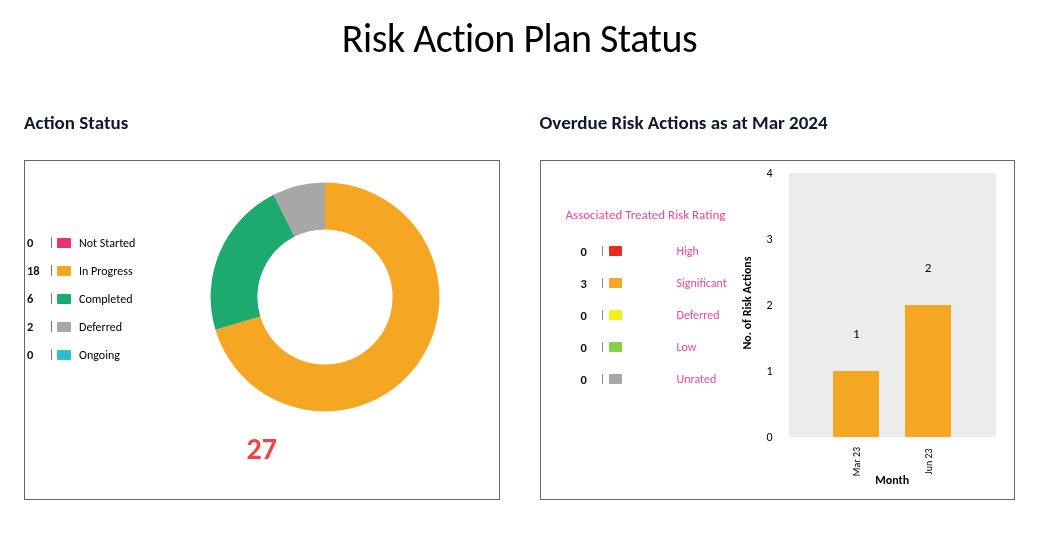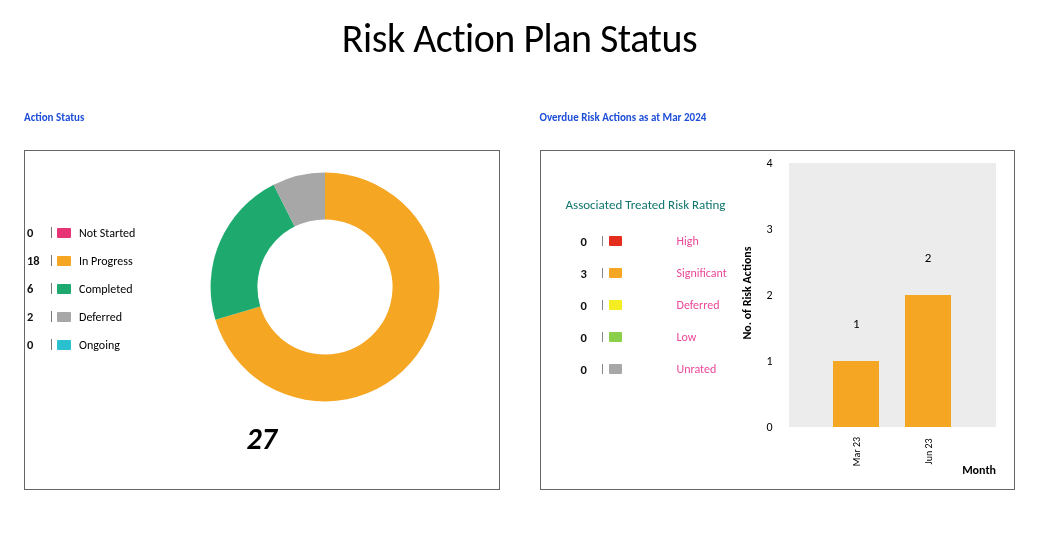--- a/index.html
+++ b/index.html
@@ -2,60 +2,60 @@
 <html><head>
   <meta charset="utf-8">
   <style>
     * { box-sizing: border-box; margin: 0; padding: 0; }
     body { width: 1039px; height: 557px; font-family: "Segoe UI", Calibri, Arial, sans-serif; background: #fff; position: relative; }
 
     .page-title { text-align: center; font-size: 40px; font-weight: 400; margin-top: 14px; letter-spacing: -.5px; }
 
     .panels { display: flex; gap: 40px; padding: 0 24px; margin-top: 48px; }
     .panel { flex: 1; }
-    .panel-title { font-size: 11px; font-weight: 700; color: #1d4ed8; margin-bottom: 26px; }
+    .panel-title { font-size: 19px; font-weight: 700; color: #0f172a; margin-bottom: 26px; }
 
     .card { border: 1.5px solid #666; background: #fff; padding: 10px 12px 8px 12px; height: 340px; position: relative; }
 
     
     .donut-wrap { position: absolute; left: 170px; top: 6px; width: 260px; height: 260px; }
     .donut-wrap svg { width: 100%; height: 100%; }
     .donut-total { position: absolute; left: 0; right: 0; bottom: 32px; text-align: center; }
-    .donut-total .n { font-size: 30px; font-weight: 700; color: #000000; font-style: italic; }
+    .donut-total .n { font-size: 30px; font-weight: 700; color: #ef4444; }
     .donut-total .lbl { font-size: 12px; color: #222; margin-top: -3px; }
 
     .status-legend { position: absolute; left: 2px; top: 74px; font-size: 12px; }
     .status-legend .row { display: flex; align-items: center; margin-bottom: 13px; }
     .status-legend .cnt { width: 22px; text-align: left; font-weight: 700; color: #111; font-size: 12.5px; }
     .status-legend .sep { width: 1px; height: 11px; background: #777; margin: 0 5px 0 2px; }
     .status-legend .sw { width: 14px; height: 10px; margin-right: 8px; border-radius: 1px; }
     .status-legend .nm { color: #000000; }
 
     
     .overdue-layout { display: flex; height: 100%; }
     .overdue-legend { width: 180px; padding: 36px 0 0 6px; text-align: center; font-size: 12px; }
-    .overdue-legend .title { font-size: 13px; margin-bottom: 20px; color: #0f766e; line-height: 1.3; }
+    .overdue-legend .title { font-size: 13px; margin-bottom: 20px; color: #ec4899; line-height: 1.3; }
     .overdue-legend .row { display: flex; align-items: center; margin: 0 0 17px 22px; }
     .overdue-legend .cnt { width: 18px; text-align: left; font-weight: 700; color: #111; font-size: 12.5px; }
     .overdue-legend .sep { width: 1px; height: 10px; background: #888; margin: 0 6px 0 3px; }
     .overdue-legend .sw { width: 13px; height: 10px; margin-right: 7px; border-radius: 1px; }
     .overdue-legend .nm { color: #ec4899; text-align: right; margin-left: 48px; }
 
     .barchart { flex: 1; position: relative; padding-top: 4px; }
     .plot { position: absolute; left: 56px; right: 6px; top: 2px; height: 264px; background: #ececec; }
     .yticks { position: absolute; left: 40px; top: 2px; font-size: 12px; color: #000; }
     .yticks div { position: absolute; transform: translateY(-50%); }
     .yaxis-label { position: absolute; left: 14px; top: 132px; transform: translate(-50%, -50%) rotate(-90deg); transform-origin: center; font-size: 12px; font-weight: 700; color: #000; white-space: nowrap; }
     .bars { position: absolute; inset: 0; display: flex; justify-content: space-evenly; align-items: flex-end; padding: 0 28px; }
     .bar-wrap { width: 64px; position: relative; height: 100%; }
     .bar { position: absolute; bottom: 0; left: 50%; transform: translateX(-50%); width: 46px; background: #f5a623; }
     .bar-val { position: absolute; left: 50%; transform: translateX(-50%); font-size: 13px; color: #000; }
     .xticks { position: absolute; left: 56px; right: 6px; top: 272px; display: flex; justify-content: space-evenly; padding: 0 28px; }
     .xticks span { display: inline-block; width: 64px; text-align: center; font-size: 10px; transform: rotate(-90deg); transform-origin: center; margin-top: 12px; }
-    .xlabel { position: absolute; bottom: 4px; left: 56px; right: 6px; text-align: right; font-size: 12px; font-weight: 700; }
+    .xlabel { position: absolute; bottom: 4px; left: 56px; right: 6px; text-align: center; font-size: 12px; font-weight: 700; }
   </style>
 </head>
 <body>
 
 <h1 class="page-title">Risk Action Plan Status</h1>
 
 <div class="panels">
 
   <div class="panel">
     <div class="panel-title">Action Status</div>

